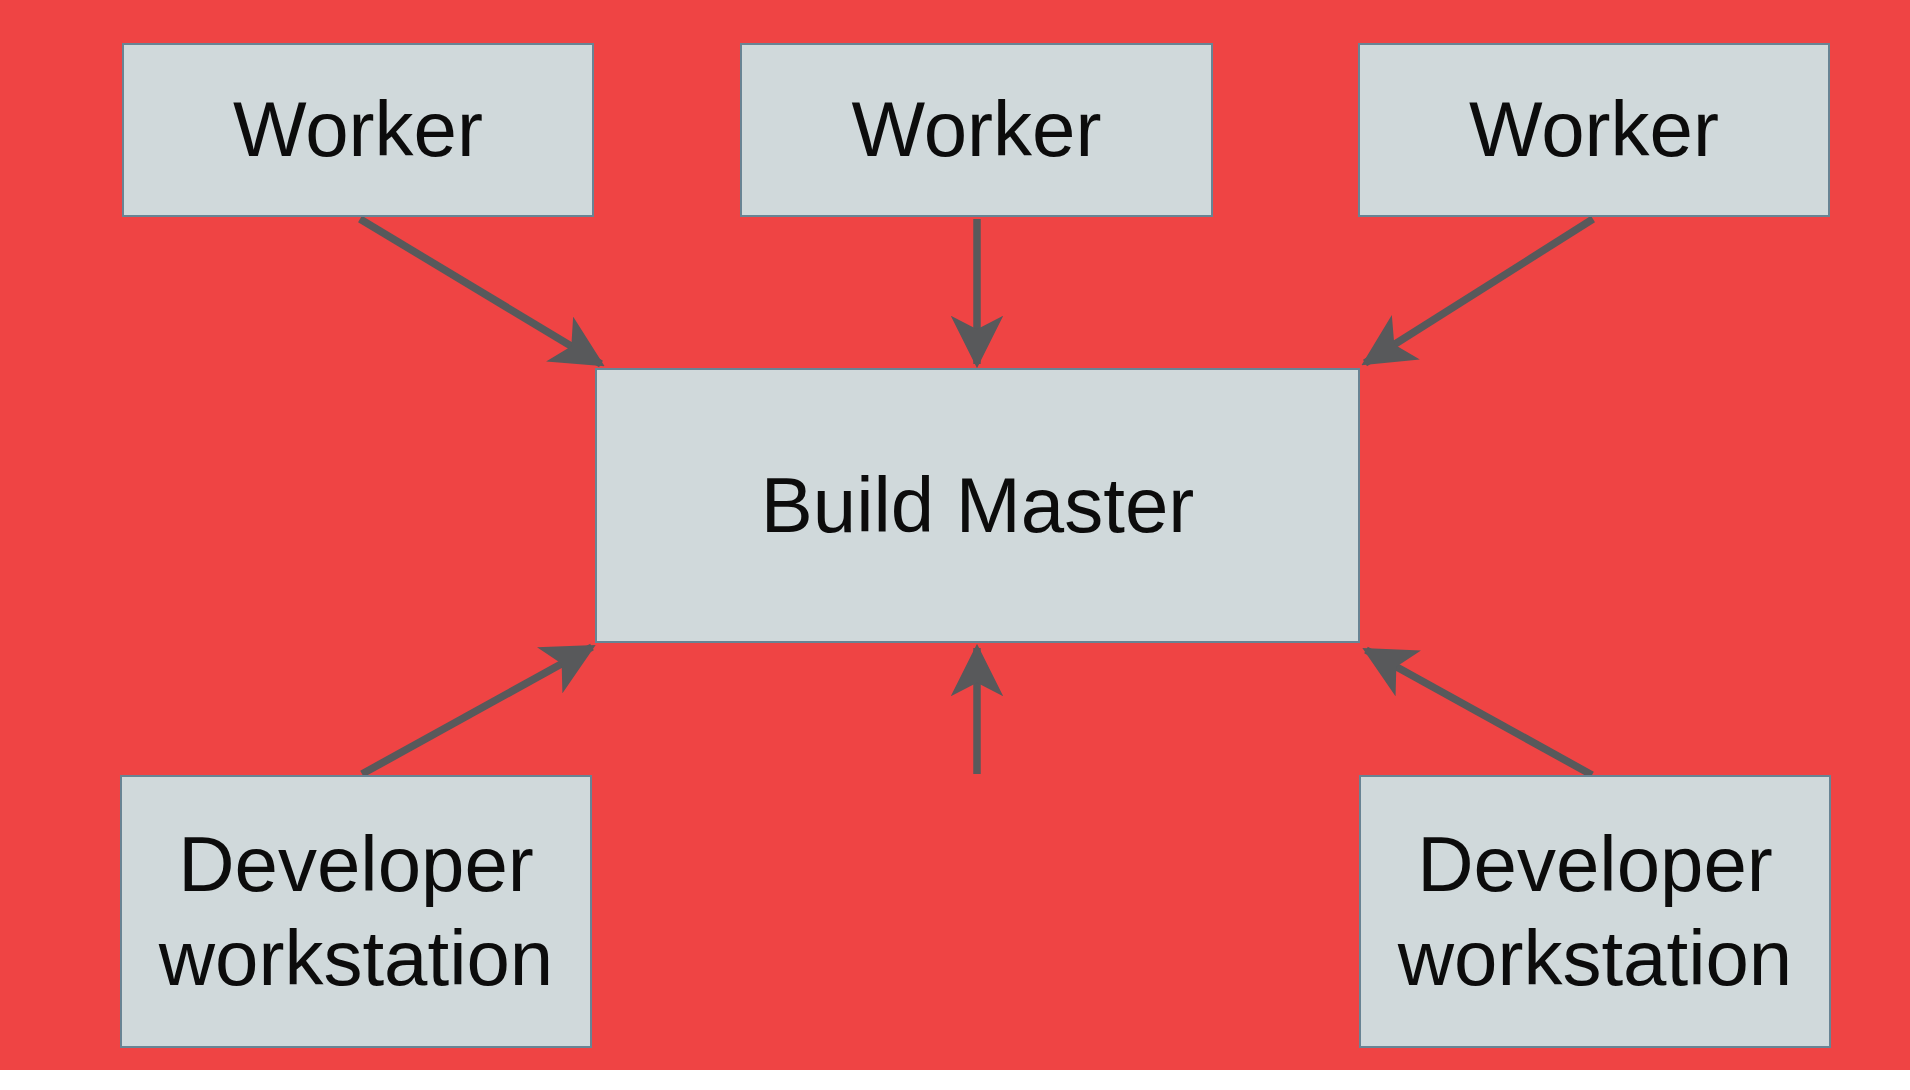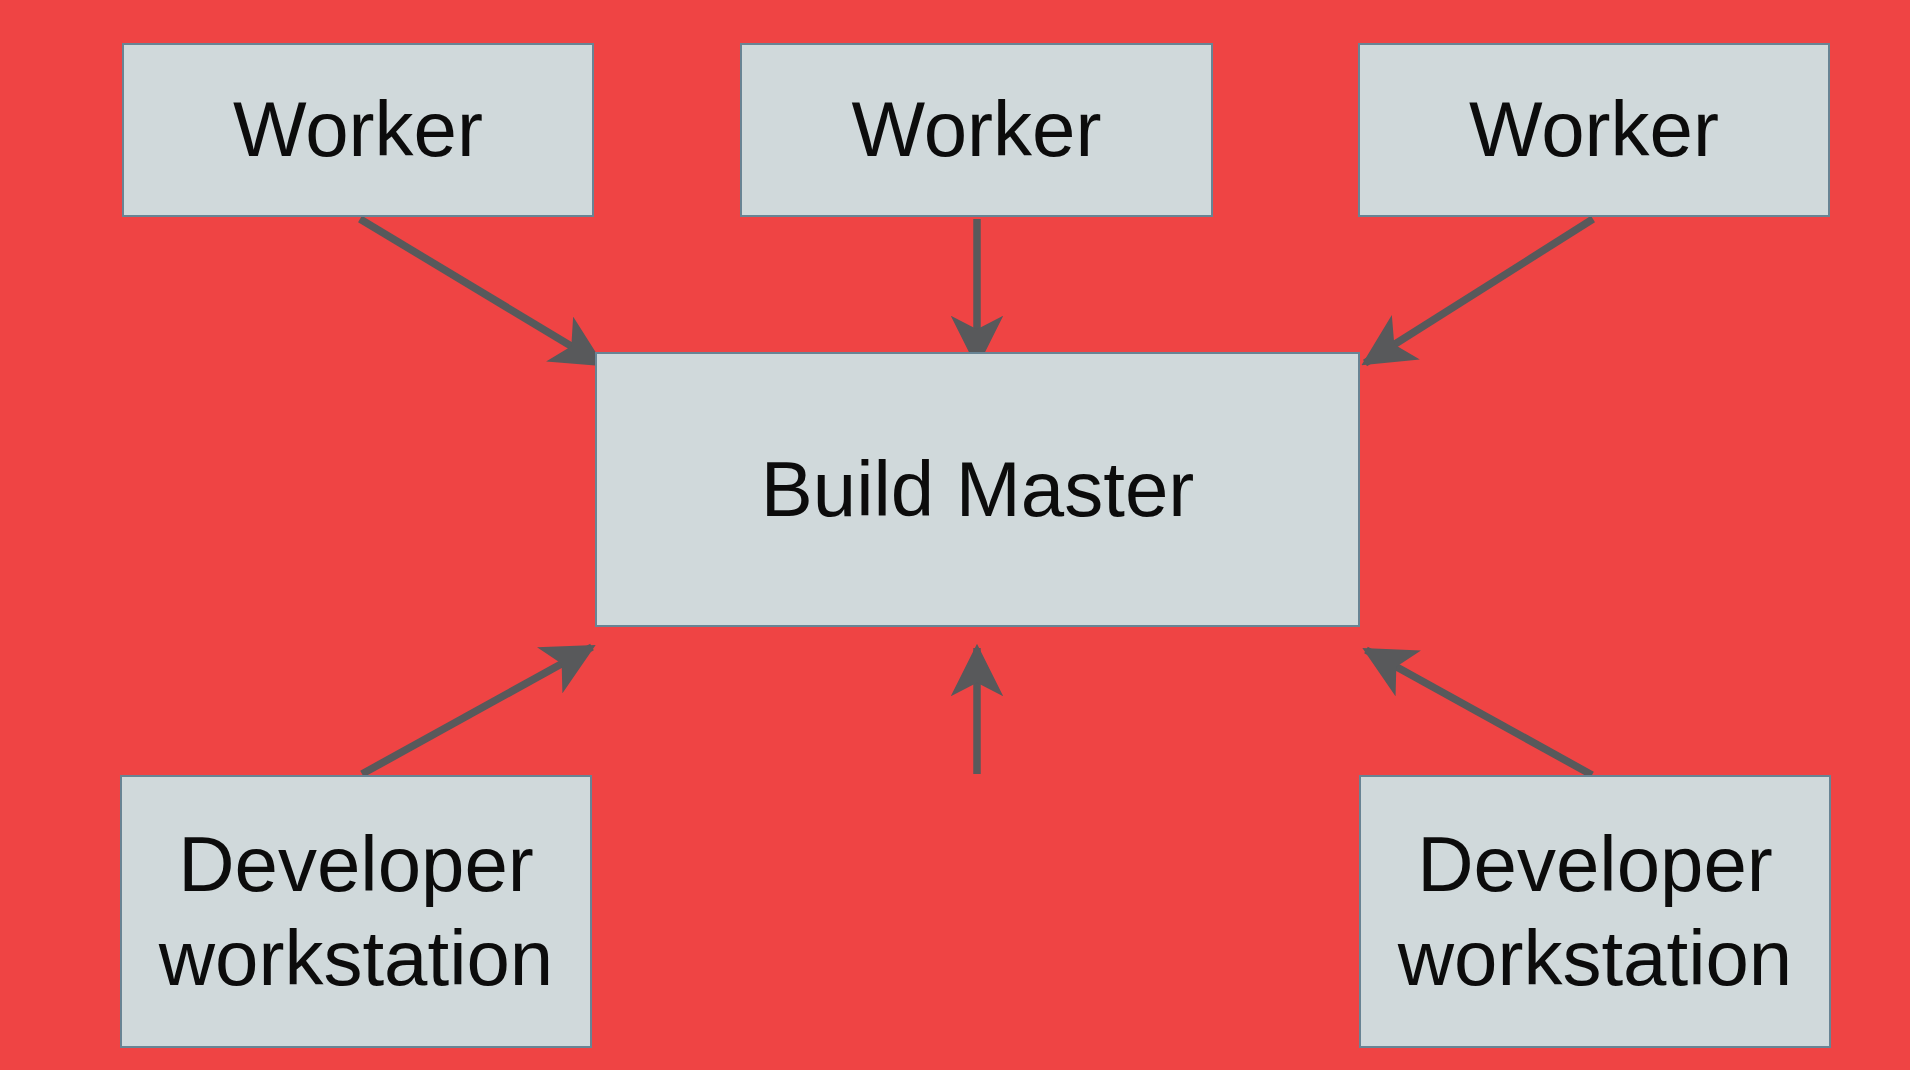--- a/index.html
+++ b/index.html
@@ -38,21 +38,21 @@
     letter-spacing: 0px;
   }
   .node .label { padding: 0 6px; }
 
   
   .n-worker1 { left: 122px; top: 43px;  width: 472px; height: 174px; }
   .n-worker2 { left: 740px; top: 43px;  width: 473px; height: 174px; }
   .n-worker3 { left: 1358px; top: 43px; width: 472px; height: 174px; }
 
   
-  .n-buildmaster { left: 595px; top: 352px; width: 765px; height: 275px; justify-content: center; }
+  .n-buildmaster { left: 595px; top: 368px; width: 765px; height: 275px; justify-content: center; }
 
   
   .n-devws1 { left: 120px; top: 775px;  width: 472px; height: 273px; }
   .n-ci     { left: 740px; top: 775px;  width: 473px; height: 273px; }
   .n-devws2 { left: 1359px; top: 775px; width: 472px; height: 273px; }
 </style>
 </head>
 <body>
 
 <div class="canvas">

